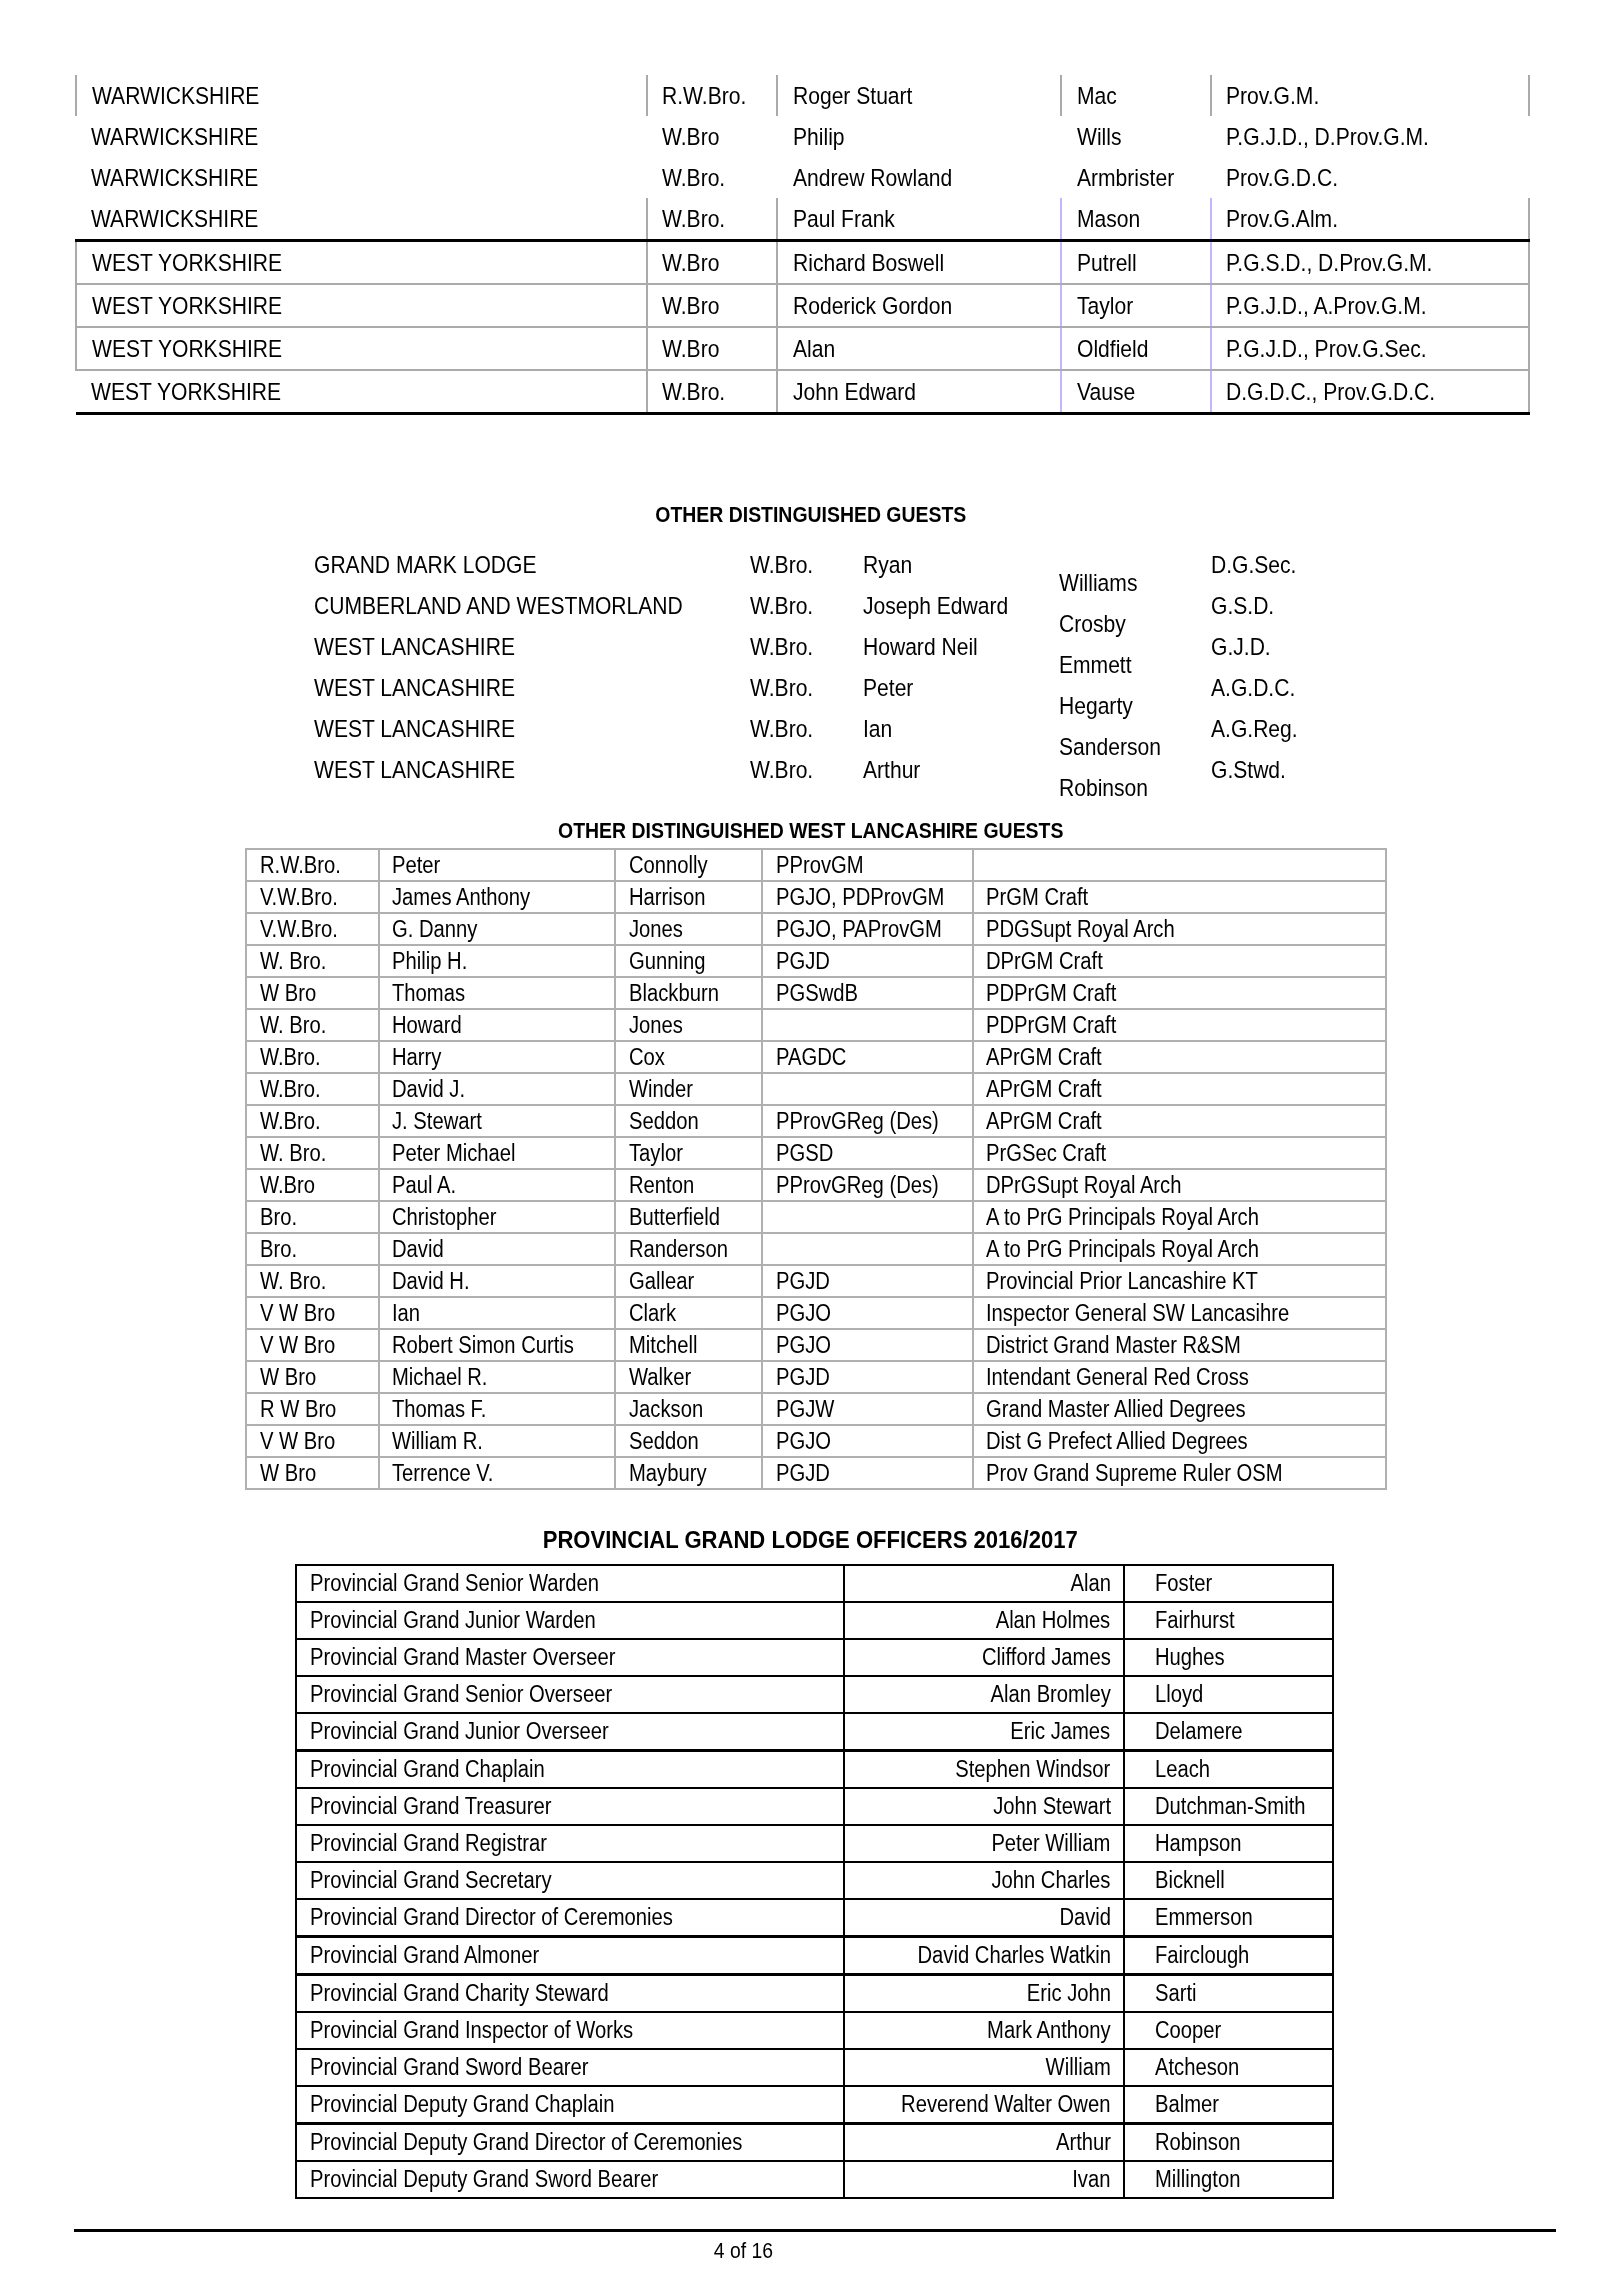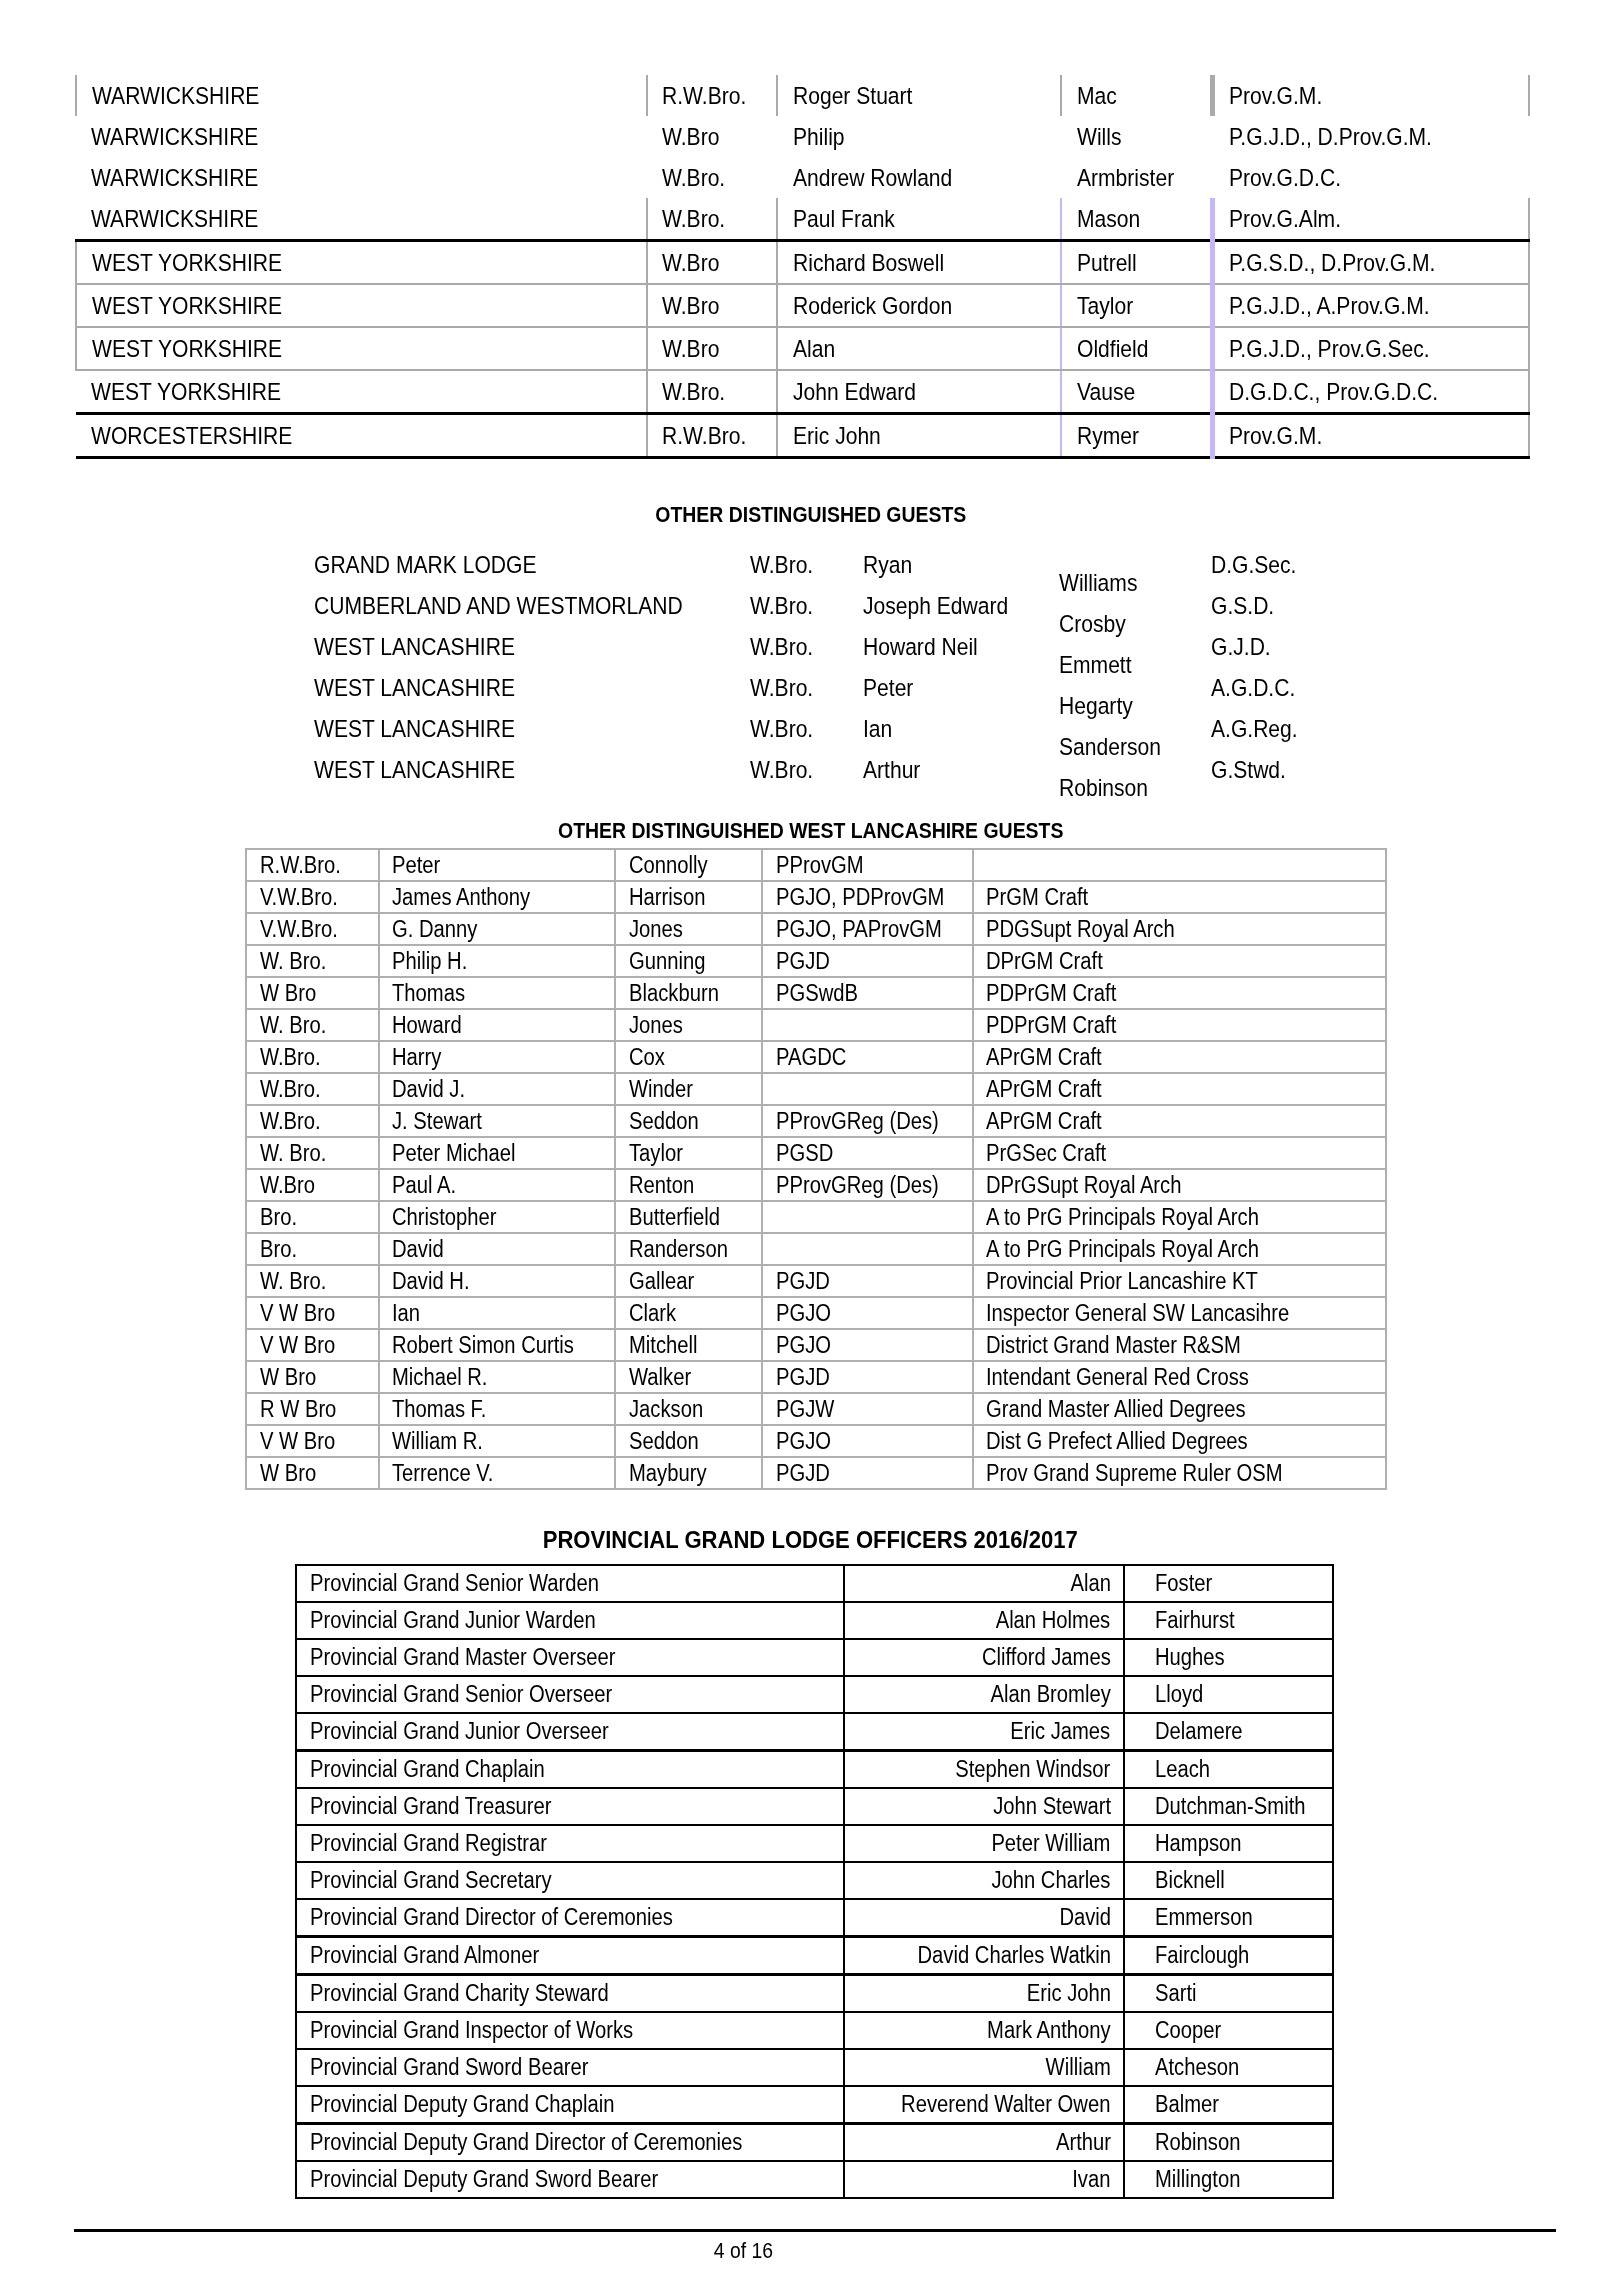--- a/index.html
+++ b/index.html
@@ -13,21 +13,21 @@
   
   #prov-table {
     position: absolute; left: 75px; top: 75px; width: 1455px;
     border-collapse: collapse; font-size: 24.5px;
   }
   #prov-table td { height: 41px; padding: 0 0 0 14.7px; vertical-align: middle; }
   #prov-table td.c0 { width: 554px; }
   #prov-table td.c1 { width: 114px; border-left: 2px solid #aaa; }
   #prov-table td.c2 { width: 267px; border-left: 2px solid #aaa; }
   #prov-table td.c3 { width: 133px; border-left: 2px solid #c4b5fd; }
-  #prov-table td.c4 { border-left: 5px solid #c4b5fd; border-right: 2px solid #aaa; margin-top: 28px; }
+  #prov-table td.c4 { border-left: 2px solid #c4b5fd; border-right: 2px solid #aaa; margin-top: 28px; }
   #prov-table tr.row-open td.c1,
   #prov-table tr.row-open td.c2,
   #prov-table tr.row-open td.c3,
   #prov-table tr.row-open td.c4 { border-left-color: transparent; border-right-color: transparent; }
   #prov-table tr.row-first td { border-left-color: #aaa; }
   #prov-table tr.row-first td.c0 { border-left: 2px solid #aaa; }
   #prov-table tr.row-first td.c4 { border-right: 2px solid #aaa; }
   #prov-table tr.row-grid td { border-bottom: 2.9px solid #aaa; }
   #prov-table tr.row-grid td.c0 { border-left: 2px solid #aaa; }
   #prov-table tr.group-end td { border-bottom: 3.9px solid #000; }
@@ -131,27 +131,20 @@
         <td class="c3"><span class="narrow">Oldfield</span></td>
         <td class="c4"><span class="narrow">P.G.J.D., Prov.G.Sec.</span></td>
       </tr>
       <tr class=" group-end">
         <td class="c0"><span class="narrow">WEST YORKSHIRE</span></td>
         <td class="c1"><span class="narrow">W.Bro.</span></td>
         <td class="c2"><span class="narrow">John Edward</span></td>
         <td class="c3"><span class="narrow">Vause</span></td>
         <td class="c4"><span class="narrow">D.G.D.C., Prov.G.D.C.</span></td>
       </tr>
-      <tr class=" group-end">
-        <td class="c0"><span class="narrow">WORCESTERSHIRE</span></td>
-        <td class="c1"><span class="narrow">R.W.Bro.</span></td>
-        <td class="c2"><span class="narrow">Eric John</span></td>
-        <td class="c3"><span class="narrow">Rymer</span></td>
-        <td class="c4"><span class="narrow">Prov.G.M.</span></td>
-      </tr>
     </tbody>
 </table>
 
 <div class="heading" style="top:502px;">
   <span>OTHER DISTINGUISHED GUESTS</span>
 </div>
 <div id="guests-list">
     <div class="g-row">
       <div class="g0"><span class="narrow">GRAND MARK LODGE</span></div>
       <div class="g1"><span class="narrow">W.Bro.</span></div>

